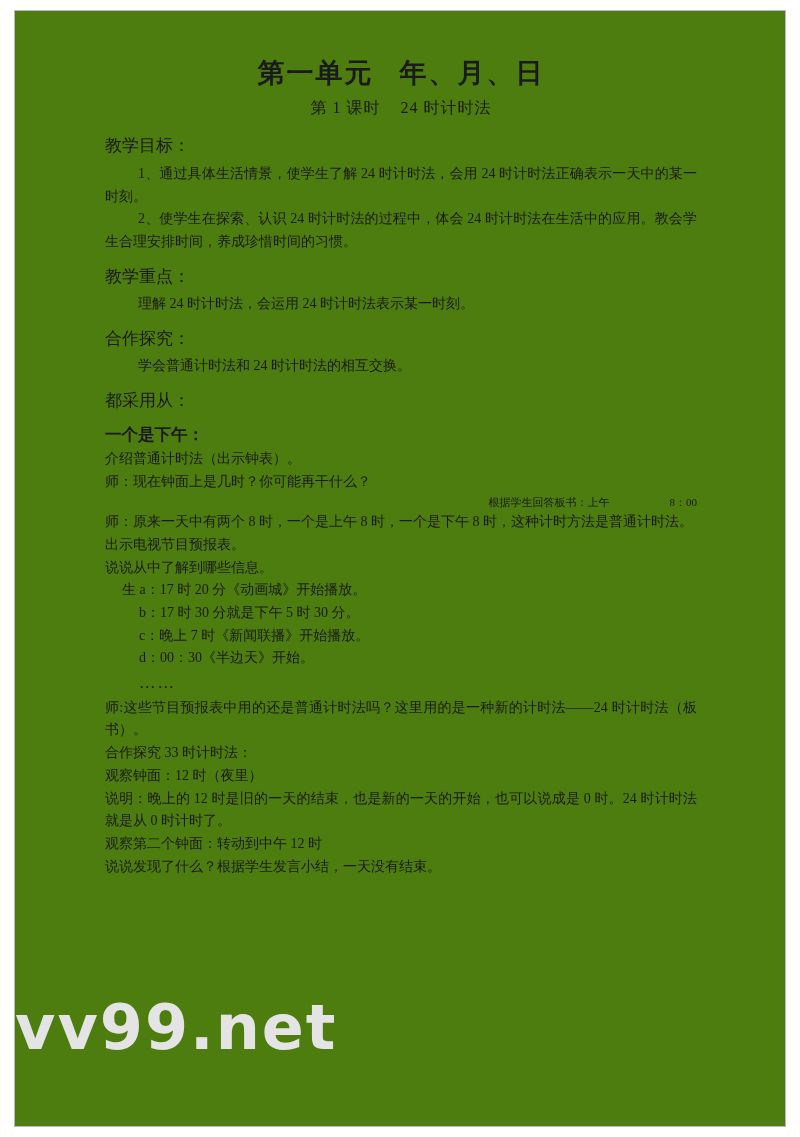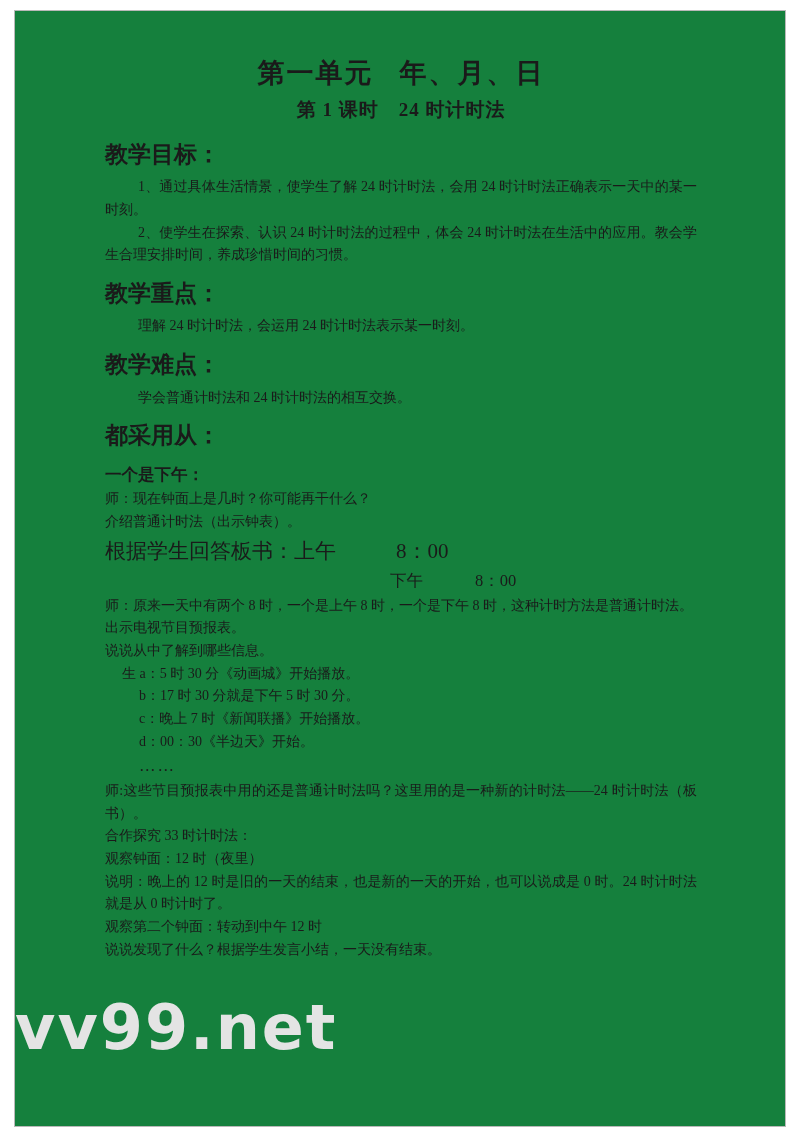--- a/index.html
+++ b/index.html
@@ -16,21 +16,21 @@
     position: relative;
   }
   .page {
     position: absolute;
     left: 14px;
     top: 10px;
     width: 772px;
     height: 1117px;
     border: 1px solid #b9b9b9;
     box-sizing: border-box;
-    background: #15803d;
+    background: #4d7c0f;
     overflow: hidden;
   }
   .content {
     position: absolute;
     left: 90px;
     top: 45px;
     width: 592px;
   }
   .doc-title {
     text-align: center;
@@ -39,33 +39,33 @@
     letter-spacing: 2px;
     margin: 0 0 6px 0;
     line-height: 1.3;
   }
   .doc-title .gap {
     display: inline-block;
     width: 26px;
   }
   .doc-subtitle {
     text-align: center;
-    font-size: 19px;
-    font-weight: bold;
+    font-size: 16px;
+    font-weight: normal;
     letter-spacing: 1px;
     margin: 0 0 14px 0;
     line-height: 1.4;
   }
   .doc-subtitle .gap {
     display: inline-block;
     width: 20px;
   }
   .section-head {
-    font-size: 23px;
-    font-weight: bold;
+    font-size: 17px;
+    font-weight: normal;
     margin: 10px 0 4px 0;
     line-height: 1.5;
   }
   .para {
     font-size: 14px;
     line-height: 1.62;
     margin: 0;
     text-align: justify;
   }
   .indent2 {
@@ -77,22 +77,23 @@
   .indent-list {
     padding-left: 34px;
   }
   .sub-head {
     font-size: 16.5px;
     font-weight: bold;
     margin: 8px 0 0 0;
     line-height: 1.62;
   }
   .row-two {
-    font-size: 21px;
+    font-size: 11px;
     line-height: 1.62;
+    text-align: right;
   }
   .row-two .spacer-lg {
     display: inline-block;
     width: 60px;
   }
   .row-right {
     font-size: 16.5px;
     line-height: 1.62;
     padding-left: 285px;
   }
@@ -135,41 +136,38 @@
       <span>第 1 课时</span><span class="gap"></span><span>24 时计时法</span>
     </h2>
 
     <div class="section-head">教学目标：</div>
     <p class="para indent2">1、通过具体生活情景，使学生了解 24 时计时法，会用 24 时计时法正确表示一天中的某一时刻。</p>
     <p class="para indent2">2、使学生在探索、认识 24 时计时法的过程中，体会 24 时计时法在生活中的应用。教会学生合理安排时间，养成珍惜时间的习惯。</p>
 
     <div class="section-head">教学重点：</div>
     <p class="para indent2">理解 24 时计时法，会运用 24 时计时法表示某一时刻。</p>
 
-    <div class="section-head">教学难点：</div>
+    <div class="section-head">合作探究：</div>
     <p class="para indent2">学会普通计时法和 24 时计时法的相互交换。</p>
 
     <div class="section-head">都采用从：</div>
 
     <div class="sub-head">一个是下午：</div>
+    <p class="para">介绍普通计时法（出示钟表）。</p>
     <p class="para">师：现在钟面上是几时？你可能再干什么？</p>
-    <p class="para">介绍普通计时法（出示钟表）。</p>
 
     <div class="row-two">
       <span>根据学生回答板书：上午</span><span class="spacer-lg"></span><span>8：00</span>
-    </div>
-    <div class="row-right">
-      <span>下午</span><span class="spacer-lg"></span><span>8：00</span>
     </div>
 
     <p class="para">师：原来一天中有两个 8 时，一个是上午 8 时，一个是下午 8 时，这种计时方法是普通计时法。</p>
     <p class="para">出示电视节目预报表。</p>
     <p class="para">说说从中了解到哪些信息。</p>
 
-    <p class="para indent1">生 a：5 时 30 分《动画城》开始播放。</p>
+    <p class="para indent1">生 a：17 时 20 分《动画城》开始播放。</p>
     <p class="para indent-list">b：17 时 30 分就是下午 5 时 30 分。</p>
     <p class="para indent-list">c：晚上 7 时《新闻联播》开始播放。</p>
     <p class="para indent-list">d：00：30《半边天》开始。</p>
     <div class="dots">……</div>
 
     <p class="para">师:这些节目预报表中用的还是普通计时法吗？这里用的是一种新的计时法——24 时计时法（板书）。</p>
 
 
     <p class="para">合作探究 33 时计时法：</p>
     <p class="para">观察钟面：12 时（夜里）</p>

